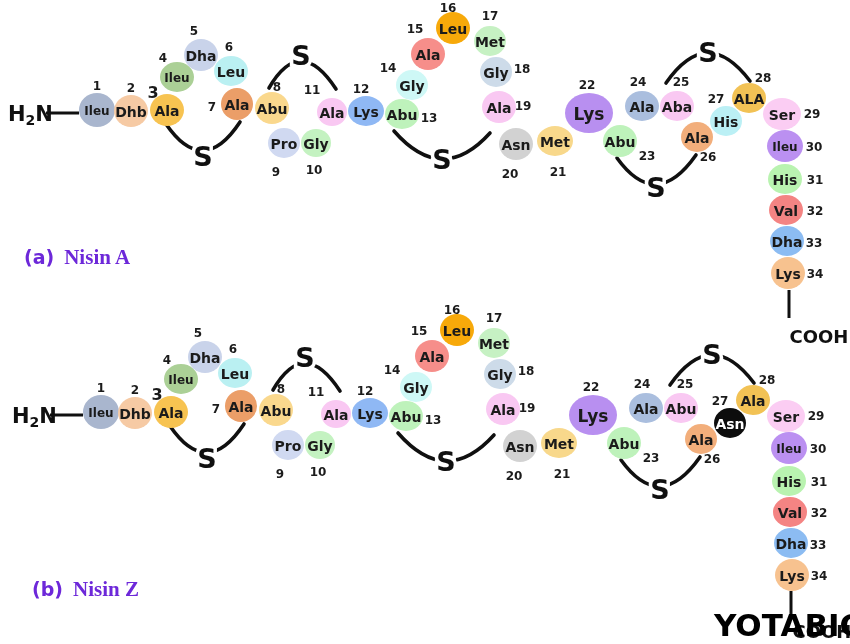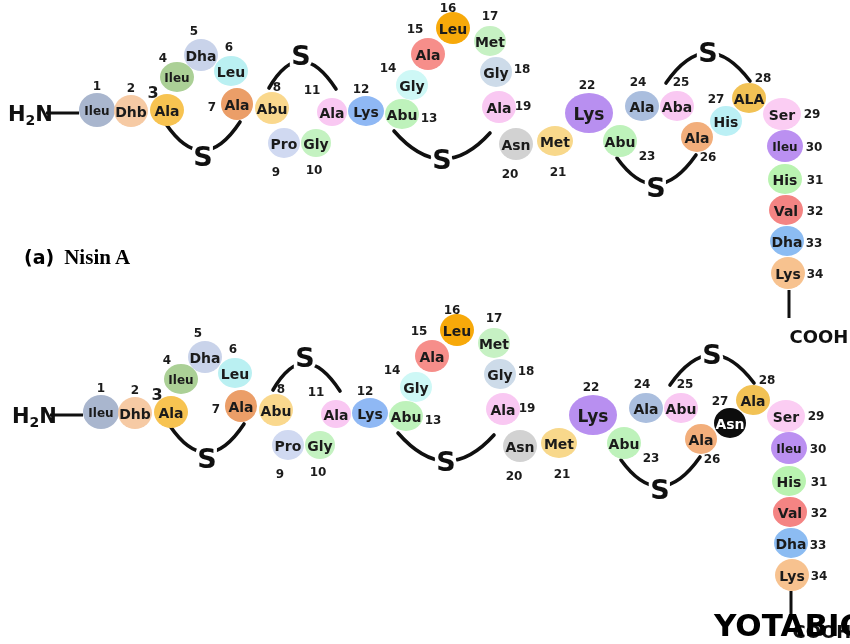--- a/index.html
+++ b/index.html
@@ -4,21 +4,21 @@
 <style>
   html,body{margin:0;padding:0;background:#fff;}
   .stage{position:relative;width:850px;height:644px;background:#ffffff;overflow:hidden;
          font-family:"DejaVu Sans",sans-serif;}
   .stage svg{position:absolute;left:0;top:0;}
   .rlabel{font-family:"DejaVu Sans",sans-serif;font-weight:700;}
   .rnum{font-family:"DejaVu Sans",sans-serif;font-weight:700;}
   .sbadge{font-family:"DejaVu Sans",sans-serif;font-weight:700;font-size:27px;
           paint-order:stroke;stroke:#ffffff;stroke-width:7px;fill:#101010;}
   .term{font-family:"DejaVu Sans",sans-serif;font-weight:700;fill:#101010;}
-  .cap{position:absolute;font-weight:700;color:#000000;font-size:19px;white-space:nowrap;text-align:right;}
+  .cap{position:absolute;font-weight:700;color:#6d28d9;font-size:19px;white-space:nowrap;text-align:right;}
   .cap .pfx{font-family:"DejaVu Sans",sans-serif;}
   .cap .name{font-family:"Liberation Serif",serif;font-size:21px;margin-left:10px;}
   .wm{position:absolute;left:714px;top:607px;font-family:"DejaVu Sans",sans-serif;
       font-weight:700;font-size:31px;color:#000;white-space:nowrap;z-index:5;}
 </style>
 </head>
 <body>
 
 <div class="stage">
   <svg id="diagram" width="850" height="644" viewBox="0 0 850 644">
@@ -256,15 +256,18 @@
         <text x="818" y="545" text-anchor="middle" dominant-baseline="central" class="rnum" font-size="12" fill="#1b1b1b">33</text>
         <ellipse cx="792" cy="575" rx="17" ry="16" fill="#f7c28f"></ellipse>
         <text x="792" y="576" text-anchor="middle" dominant-baseline="central" class="rlabel" font-size="14" fill="#1b1b1b">Lys</text>
         <text x="819" y="576" text-anchor="middle" dominant-baseline="central" class="rnum" font-size="12" fill="#1b1b1b">34</text>
       </g>
     </svg>
 
   <div class="cap" style="left:24px;top:245px">
     <span class="pfx">(a)</span><span class="name">Nisin A</span>
   </div>
+  <div class="cap" style="left:32px;top:577px">
+    <span class="pfx">(b)</span><span class="name">Nisin Z</span>
+  </div>
 
   <div class="wm">YOTABIO</div>
 </div>
 
 </body></html>

